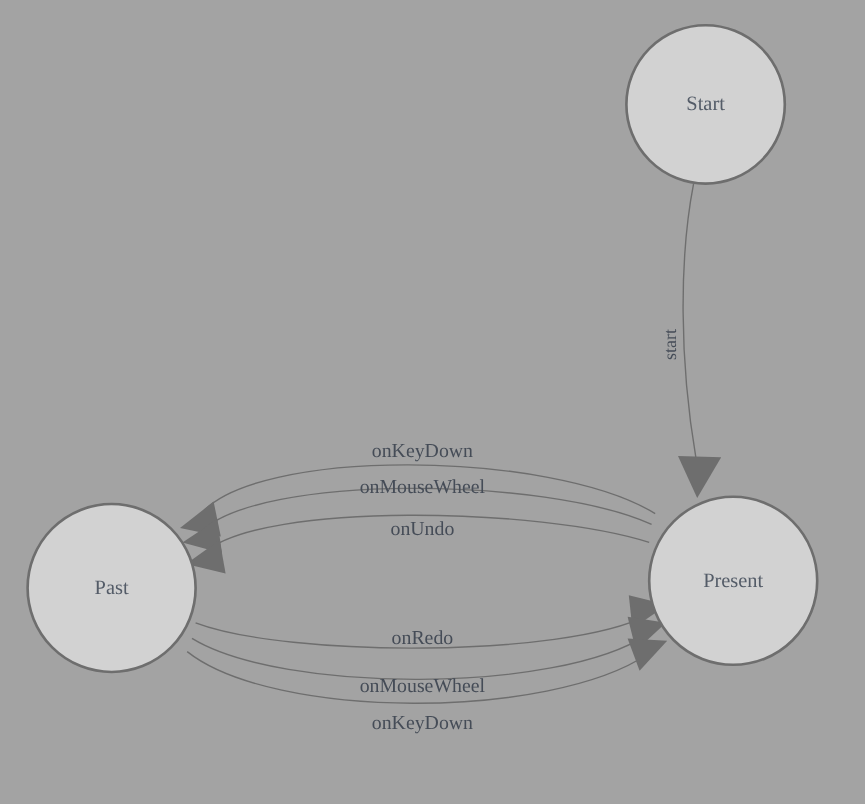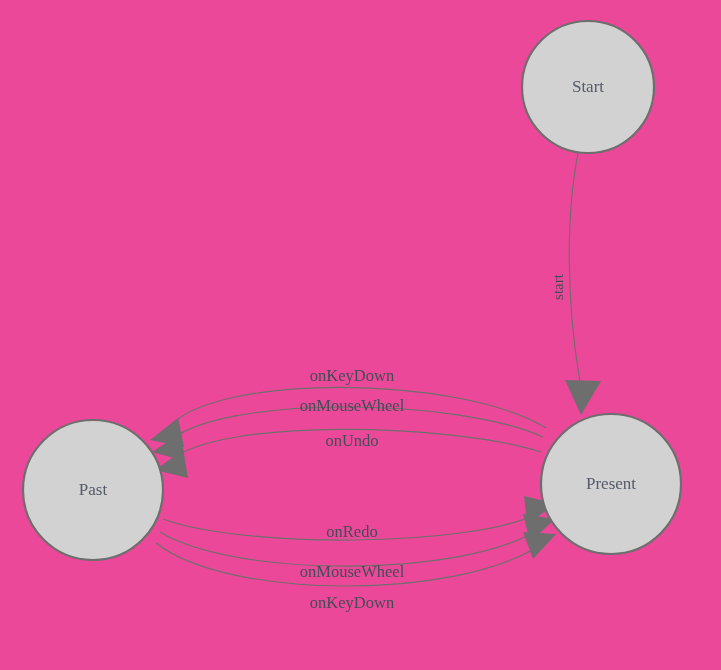--- a/index.html
+++ b/index.html
@@ -4,21 +4,21 @@
 <style>
   html, body {
     margin: 0;
     padding: 0;
     background: #ffffff;
   }
   #canvas {
     position: relative;
     width: 721px;
     height: 670px;
-    background: #ec4899;
+    background: #a3a3a3;
     overflow: hidden;
     font-family: "Liberation Serif", "DejaVu Serif", serif;
   }
   svg#graph {
     position: absolute;
     top: 0;
     left: 0;
     width: 721px;
     height: 670px;
   }

